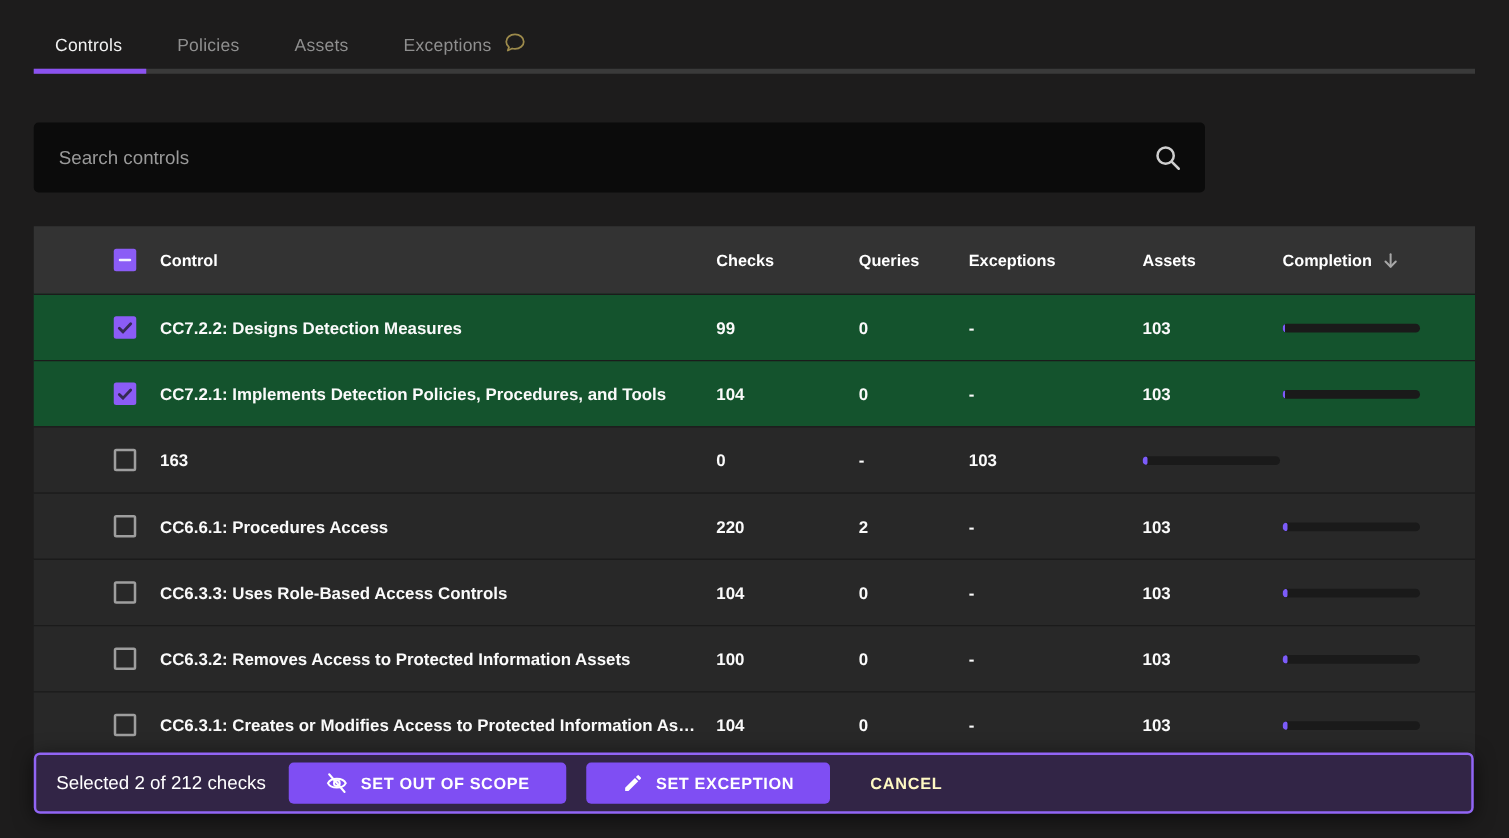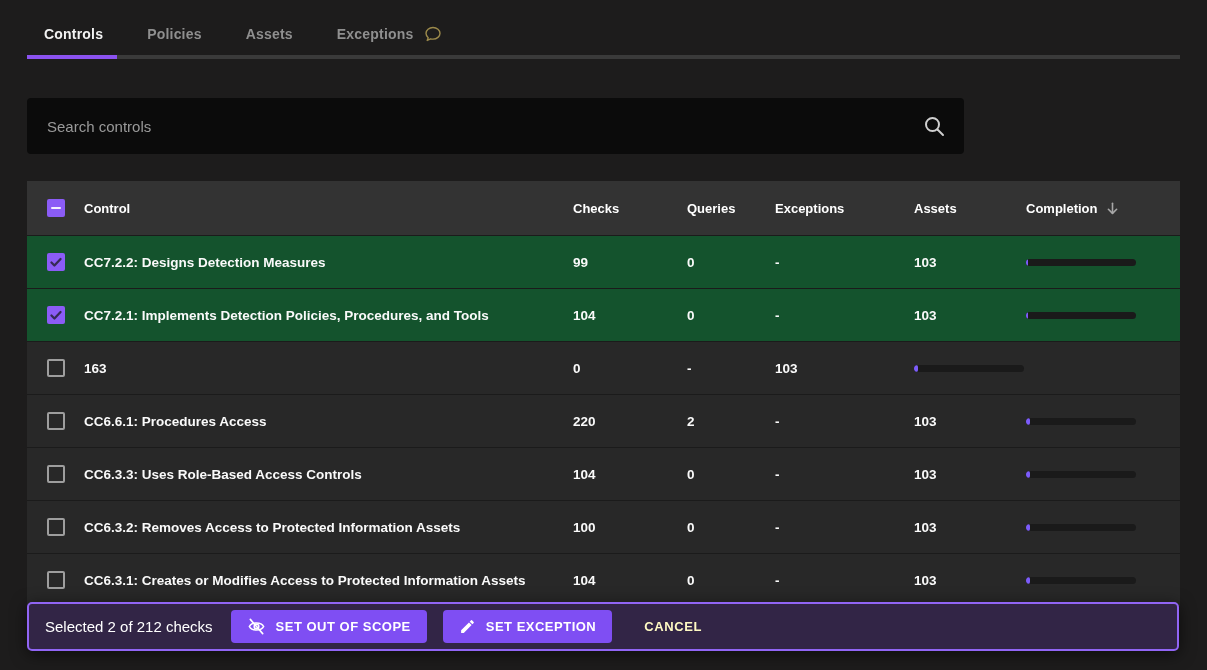--- a/index.html
+++ b/index.html
@@ -10,21 +10,21 @@
     font-family:"Liberation Sans", sans-serif;
     position:relative; overflow:hidden;
     -webkit-font-smoothing:antialiased;
   }
 
   
   .tabs { position:absolute; left:27px; top:14px; display:flex; gap:10px; }
   .tab {
     padding:10px 17px 17px 17px;
     font-size:14px; color:#8f8f8f; letter-spacing:.2px;
-    display:flex; align-items:center; gap:9px; cursor:pointer;font-weight:bold;
+    display:flex; align-items:flex-end; gap:9px; cursor:pointer;
   }
   .tab.active { color:#f2f2f2; }
   .tab-rule { position:absolute; left:27px; top:55px; width:1153px; height:4px; background:#3a3a3a; }
   .tab-rule-active { position:absolute; left:27px; top:55px; width:90px; height:4px; background:#8b52f0; }
 
   
   .search {
     position:absolute; left:27px; top:98px; width:937px; height:56px;
     background:#0b0b0b; border-radius:4px;
     display:flex; align-items:center; padding:0 18px;
@@ -39,20 +39,21 @@
   
   .table { position:absolute; left:27px; top:181px; width:1153px; }
   .trow {
     display:grid;
     grid-template-columns:57px 1fr 114px 88px 139px 112px 154px;
     align-items:center;
     height:53px;
     background:#282828;
     border-top:1px solid #1b1b1b;
     color:#f7f7f7;
+    padding-left:44px;
   }
   .thead { height:54px; background:#333333; border-top:none; }
   .thead .hlabel { font-size:13px; font-weight:bold; color:#ffffff; }
   .trow.selected { background:#14532d; }
   .cell-control { font-size:13.5px; font-weight:bold; color:#fafafa; padding-right:12px;
                   white-space:nowrap; overflow:hidden; text-overflow:ellipsis; }
   .cell-num { font-size:13.5px; font-weight:bold; color:#fafafa; }
   .hdr-completion { display:flex; align-items:center; gap:7px; cursor:pointer; }
 
   
@@ -77,21 +78,21 @@
     display:flex; align-items:center; padding:0 16px;
     box-shadow:0 3px 16px rgba(0,0,0,.6);
     z-index:5;
   }
   .sel-text { color:#ffffff; font-size:15px; margin-right:18px; }
   .fbtn {
     height:33px; border:none; border-radius:4px; cursor:pointer;
     background:#7f4ef3; color:#ffffff;
     font-family:"Liberation Sans", sans-serif;
     font-size:13px; font-weight:bold; letter-spacing:.5px;
-    display:flex; align-items:center; gap:10px; padding:0 16px;
+    display:flex; align-items:center; gap:10px; padding:0 29px;
     margin-right:16px;
   }
   .fbtn-ghost {
     background:transparent; color:#fef9c3; margin-left:6px; margin-right:0;
     height:33px; border:none; border-radius:4px; cursor:pointer;
     font-family:"Liberation Sans", sans-serif;
     font-size:13px; font-weight:bold; letter-spacing:.6px; padding:0 10px;
   }
   svg { display:block; }
 </style>

